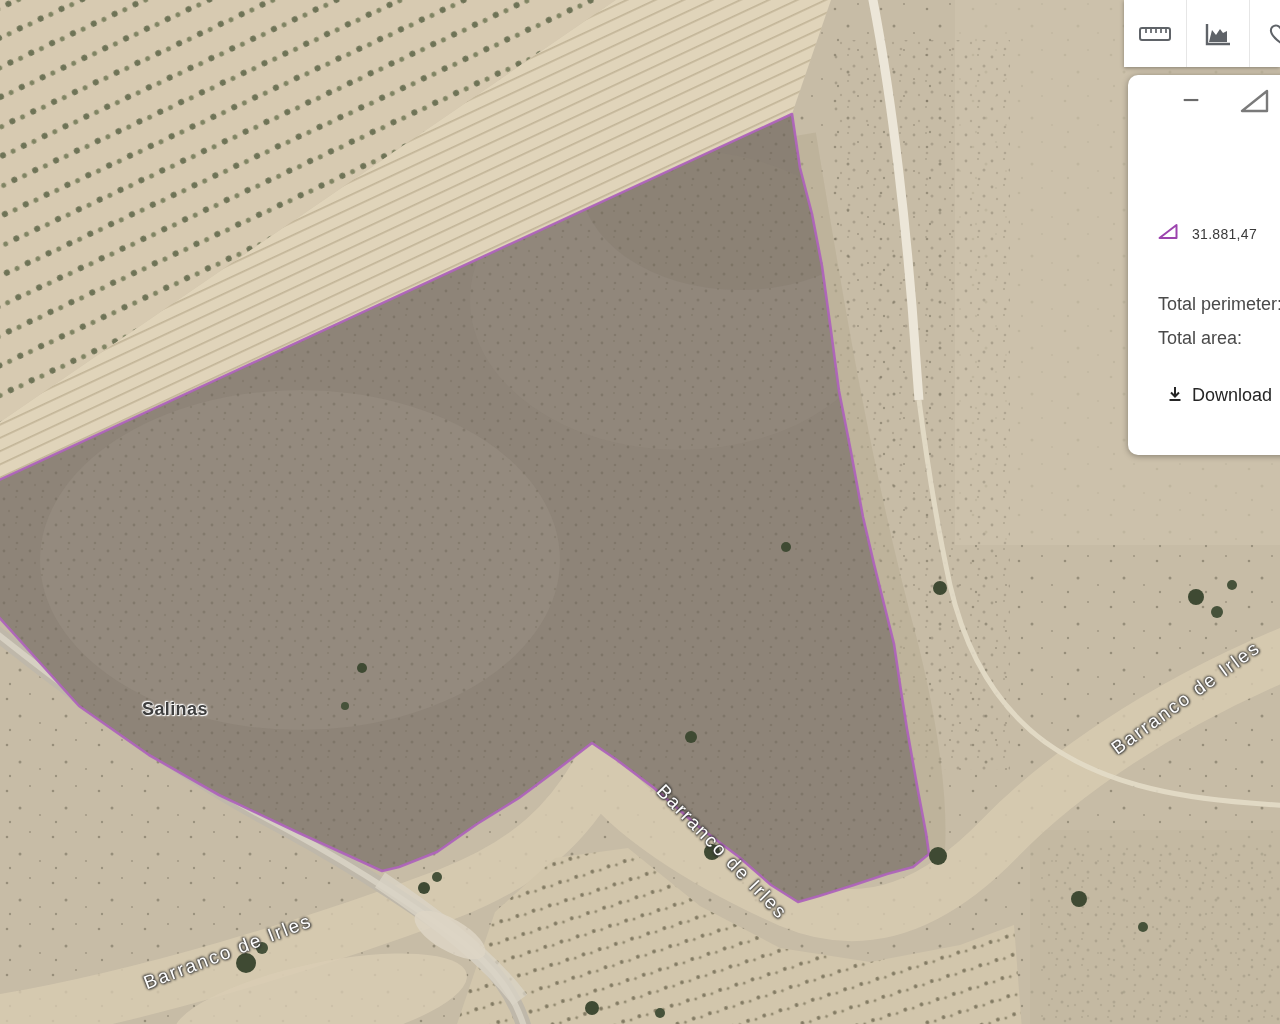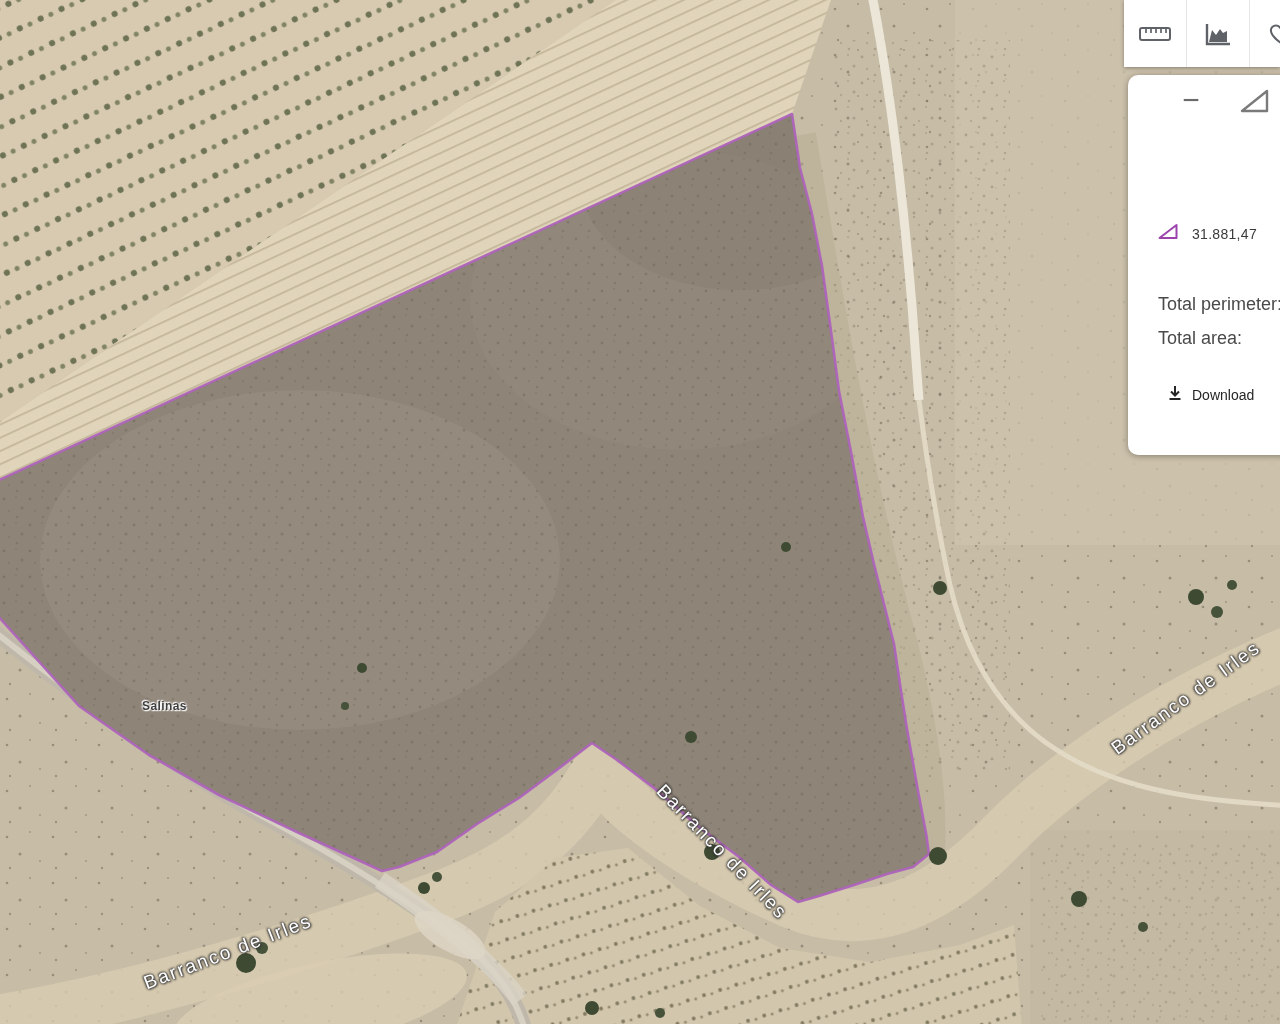--- a/index.html
+++ b/index.html
@@ -6,21 +6,21 @@
   .stage{position:relative;width:1280px;height:1024px;overflow:hidden;
          font-family:"Liberation Sans",sans-serif;background:#c7bca6;}
   .map{position:absolute;inset:0;cursor:grab;}
   .terrain{position:absolute;left:0;top:0;display:block;}
 
   
   .stream-label{position:absolute;color:#fff;font-size:19px;font-weight:500;
     letter-spacing:2px;white-space:nowrap;pointer-events:none;
     transform:translate(-50%,-50%) rotate(var(--r,0deg));
     text-shadow:0 0 2px #4a4a4a,0 0 3px rgba(50,50,50,.95),1px 1px 2px rgba(40,40,40,.8),-1px -1px 2px rgba(40,40,40,.6);}
-  .place-label{position:absolute;color:#3e3e3e;font-size:12px;font-weight:700;
+  .place-label{position:absolute;color:#3e3e3e;font-size:18px;font-weight:700;
     letter-spacing:.4px;white-space:nowrap;pointer-events:none;
     text-shadow:0 0 2px #fff,0 0 3px #fff,1px 1px 1px #fff,-1px -1px 1px #fff;}
 
   
   .toolbar{position:absolute;left:1124px;top:0;width:156px;height:67px;
     display:flex;overflow:hidden;background:#e6e6e6;gap:1px;
     box-shadow:0 1px 4px rgba(0,0,0,.35);}
   .tool-btn{flex:0 0 62px;height:67px;background:#fff;border:none;margin:0;
     display:flex;align-items:center;justify-content:center;cursor:pointer;padding:0;}
   .tool-btn svg{display:block;}
@@ -34,21 +34,21 @@
   .mode-btn{position:absolute;left:108px;top:8px;width:38px;height:38px;
     background:none;border:none;cursor:pointer;padding:0;display:flex;
     align-items:center;justify-content:center;}
   .measure-row{position:absolute;left:30px;top:148px;display:flex;
     align-items:center;gap:14px;}
   .measure-value{font-size:14px;color:#3a3a3a;letter-spacing:.3px;white-space:nowrap;}
   .totals{position:absolute;left:30px;top:212px;font-size:18px;color:#4a4a4a;
     line-height:34px;white-space:nowrap;}
   .download-row{position:absolute;left:40px;top:310px;display:flex;
     align-items:center;gap:10px;background:none;border:none;cursor:pointer;padding:0;}
-  .download-label{font-size:14px;font-weight:500;color:#262626;white-space:nowrap;
+  .download-label{font-size:18px;font-weight:500;color:#262626;white-space:nowrap;
     font-family:"Liberation Sans",sans-serif;}
 </style>
 </head>
 <body>
 
 <div class="stage">
 
   <div class="map">
     <svg class="terrain" width="1280" height="1024" viewBox="0 0 1280 1024">
       <defs>

